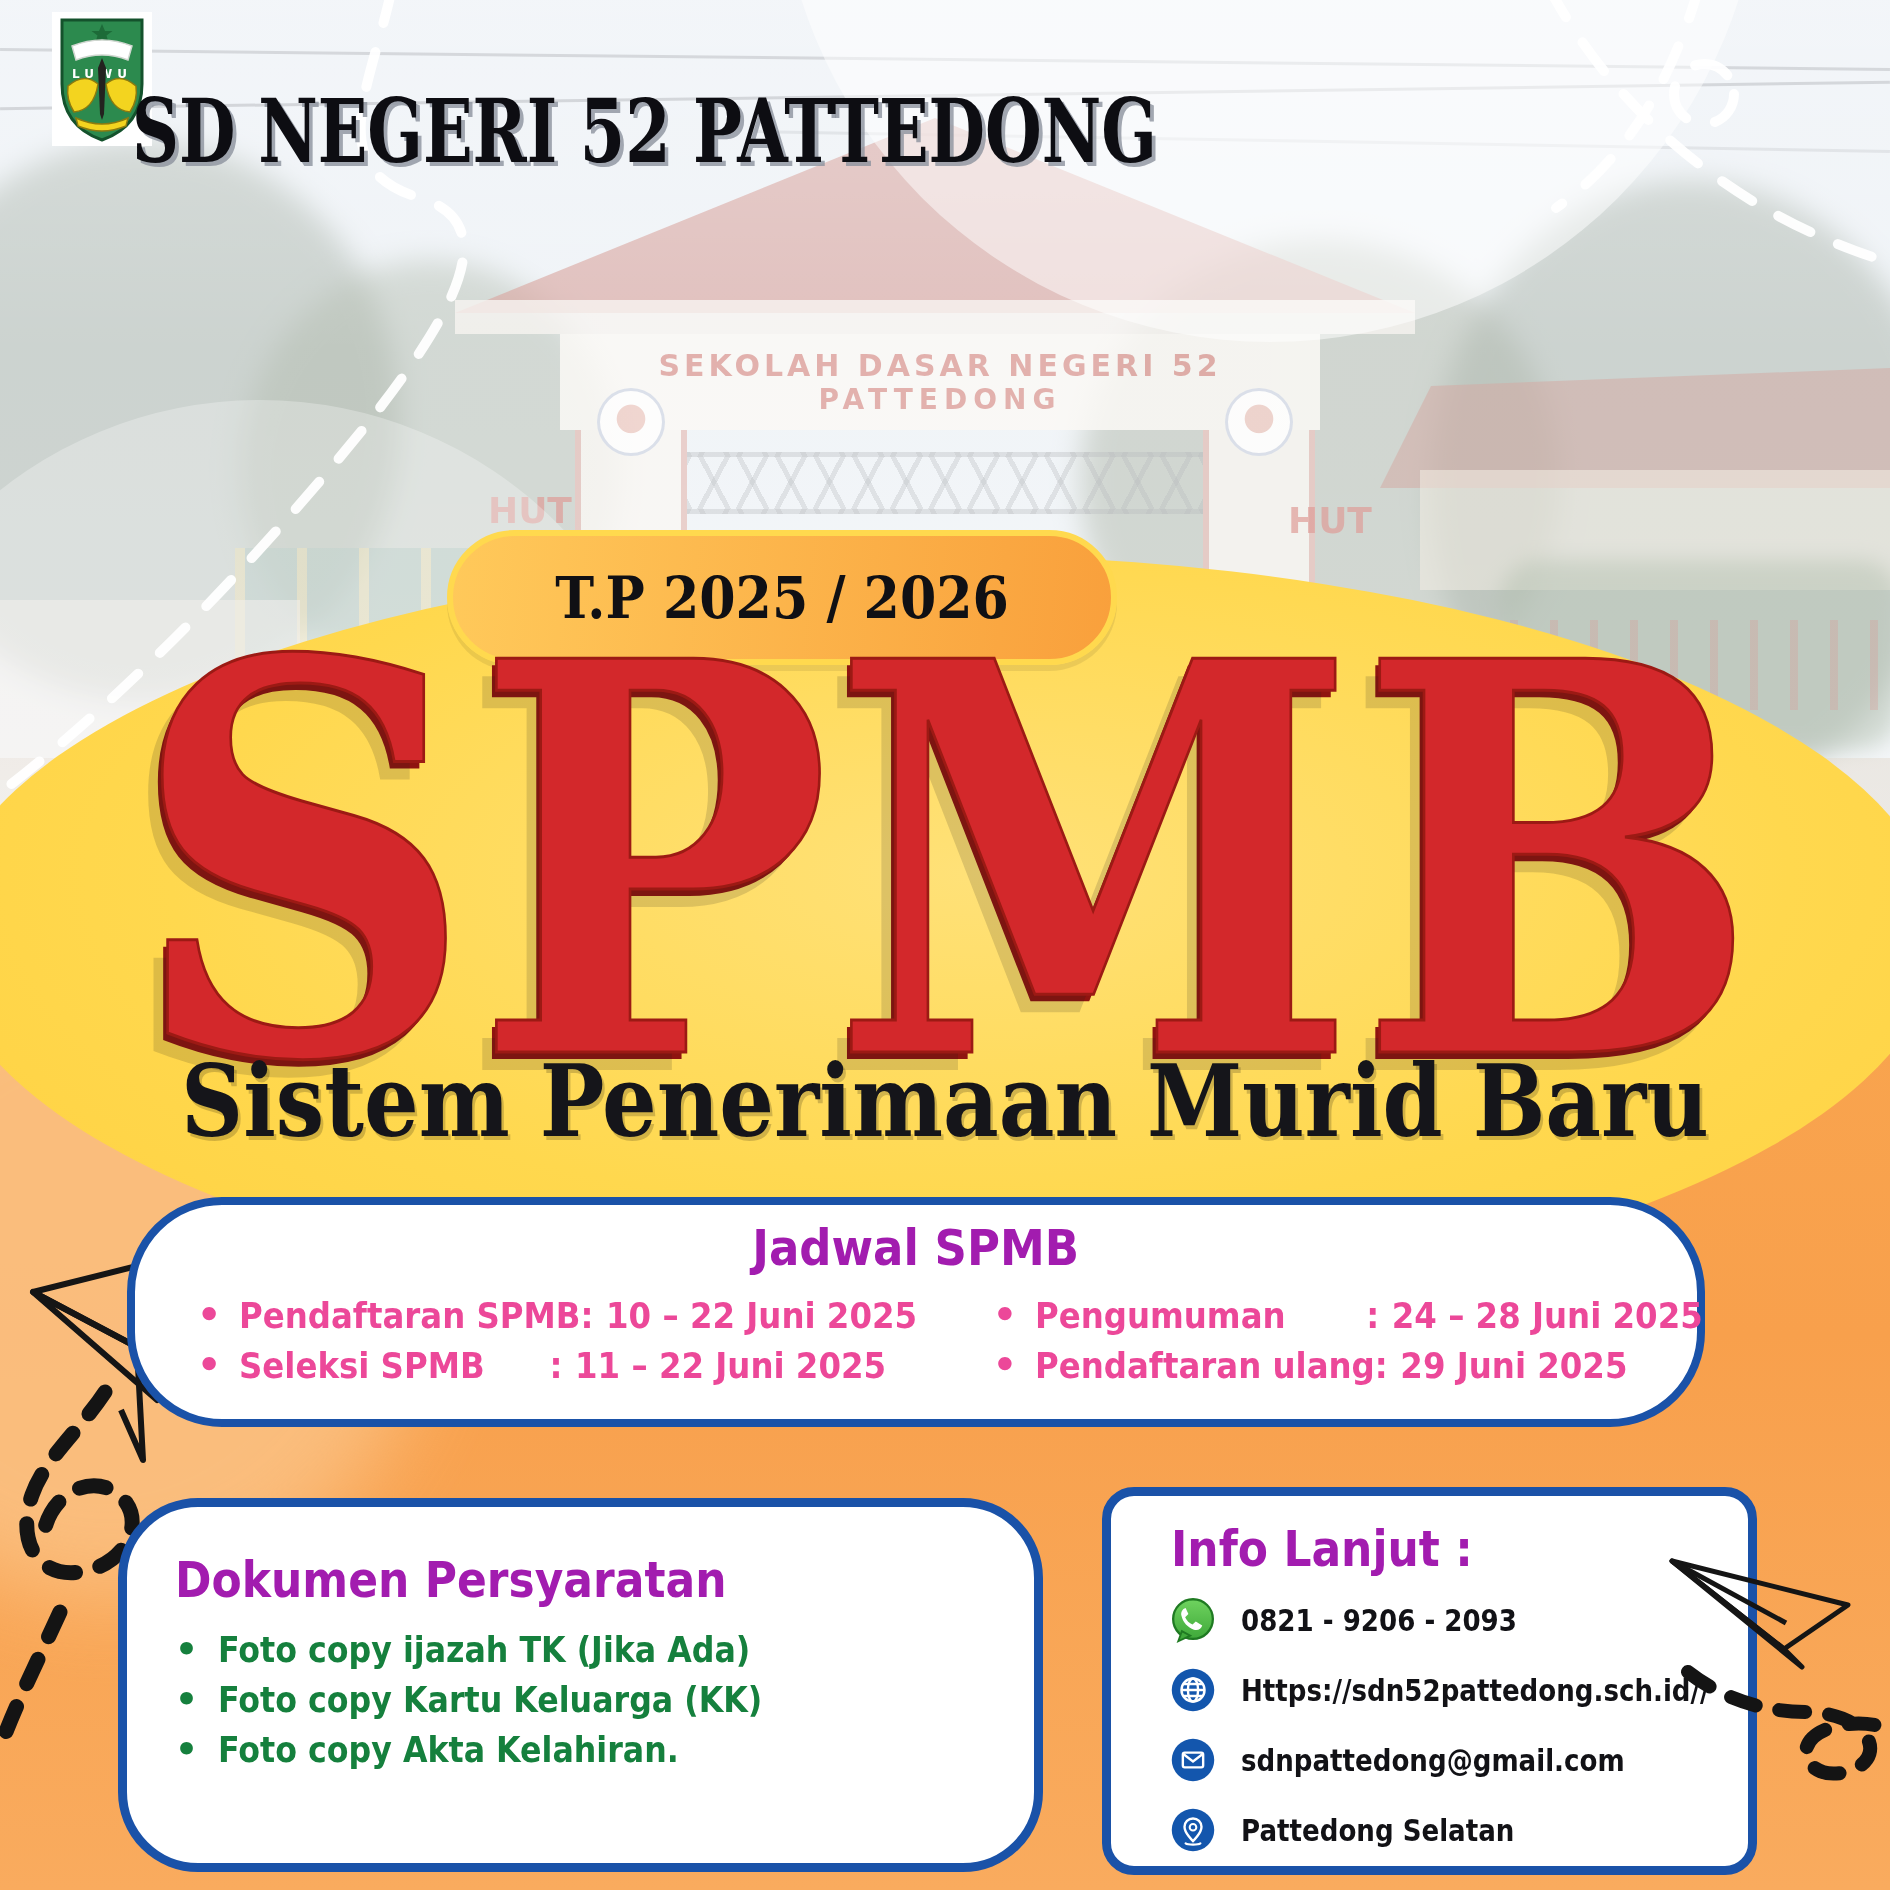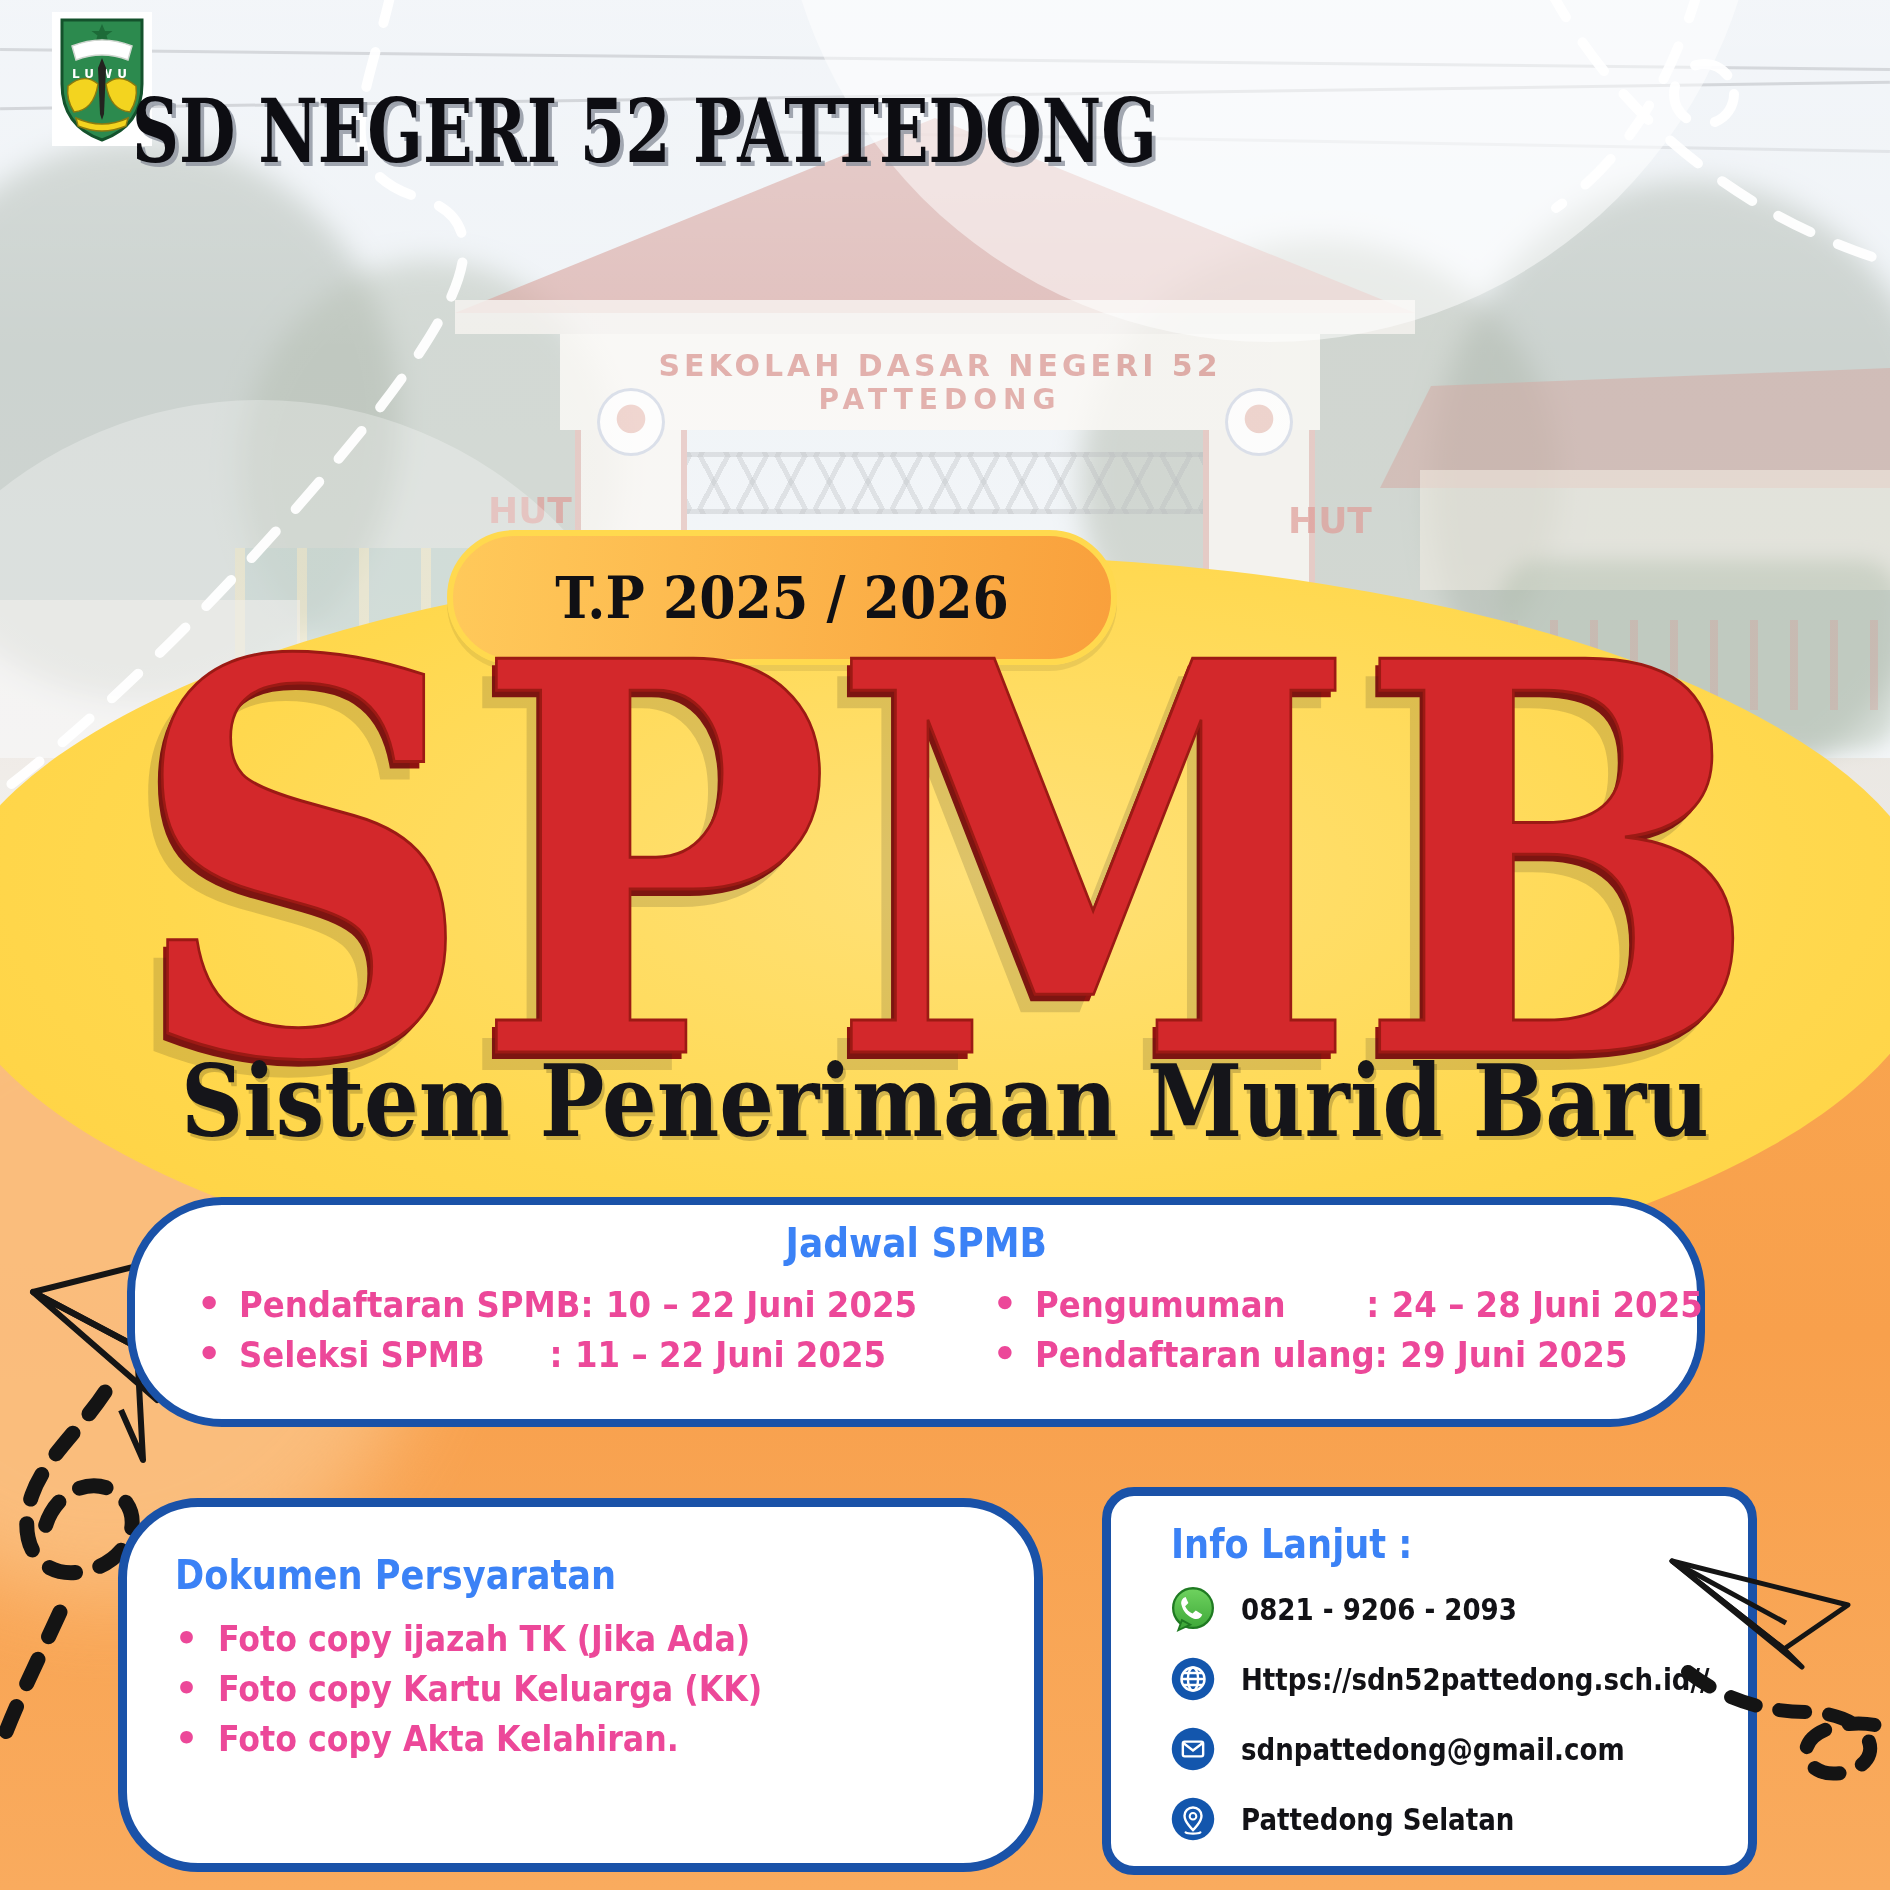--- a/index.html
+++ b/index.html
@@ -89,40 +89,40 @@
     font-size:100px;line-height:1;color:#15151a;white-space:nowrap;
     transform:translateX(-50%) scaleX(.86);transform-origin:top center;
     text-shadow:3px 4px 0 rgba(0,0,0,.18);}
 
   
   .doodles-back{position:absolute;left:0;top:0;z-index:8;pointer-events:none;}
   .doodles-front{position:absolute;left:0;top:0;z-index:10;pointer-events:none;}
 
   
   .box{position:absolute;background:#fff;border:9px solid #1a52a8;z-index:9;}
-  .heading{color:#3b82f6;font-weight:700;font-size:40px;line-height:1.1;}
+  .heading{color:#a21caf;font-weight:700;font-size:50px;line-height:1.1;}
   .cond{display:inline-block;transform:scaleX(.88);transform-origin:0 50%;white-space:nowrap;}
   .cond-c{display:inline-block;transform:scaleX(.9);transform-origin:50% 50%;white-space:nowrap;}
 
   .schedule-box{left:127px;top:1197px;width:1578px;height:230px;border-radius:95px;border-width:8px;}
   .sched-title{margin:16px 0 0 0;text-align:center;}
   .sched-cols{display:flex;margin:10px 30px 0 62px;}
   .sched-col{list-style:none;margin:0;padding:0;flex:0 0 772px;}
   .sched-col.col2{flex:1;}
   .sched-col li{display:flex;align-items:baseline;margin:9px 0;font-weight:700;font-size:36px;color:#ec4899;}
   .sched-col li::before{content:"•";margin-right:18px;font-size:38px;line-height:1;}
   .row-inner{display:inline-flex;align-items:baseline;transform:scaleX(.9);transform-origin:0 50%;white-space:nowrap;}
   .lbl{display:inline-block;min-width:345px;}
   .col2 .lbl{min-width:368px;}
   .sep{margin-right:14px;}
 
   .documents-box{left:118px;top:1498px;width:925px;height:374px;border-radius:80px;}
   .doc-title{margin:46px 0 0 48px;}
   .doc-list{list-style:none;margin:24px 0 0 48px;padding:0;}
-  .doc-list li{display:flex;align-items:baseline;margin:0 0 14px 0;font-weight:700;font-size:36px;color:#ec4899;line-height:1;}
+  .doc-list li{display:flex;align-items:baseline;margin:0 0 14px 0;font-weight:700;font-size:36px;color:#15803d;line-height:1;}
   .doc-list li::before{content:"•";margin-right:20px;font-size:36px;}
 
   .contact-box{left:1102px;top:1487px;width:655px;height:388px;border-radius:32px;}
   .ct-title{margin:26px 0 0 60px;}
   .ct-rows{margin:14px 0 0 58px;}
   .ct-row{display:flex;align-items:center;height:58px;margin-bottom:12px;}
   .ct-icon{flex:0 0 48px;width:48px;height:48px;margin-right:24px;}
   .ct-text{font-weight:700;font-size:30px;color:#121216;display:inline-block;
     transform:scaleX(.87);transform-origin:0 50%;white-space:nowrap;}
 

